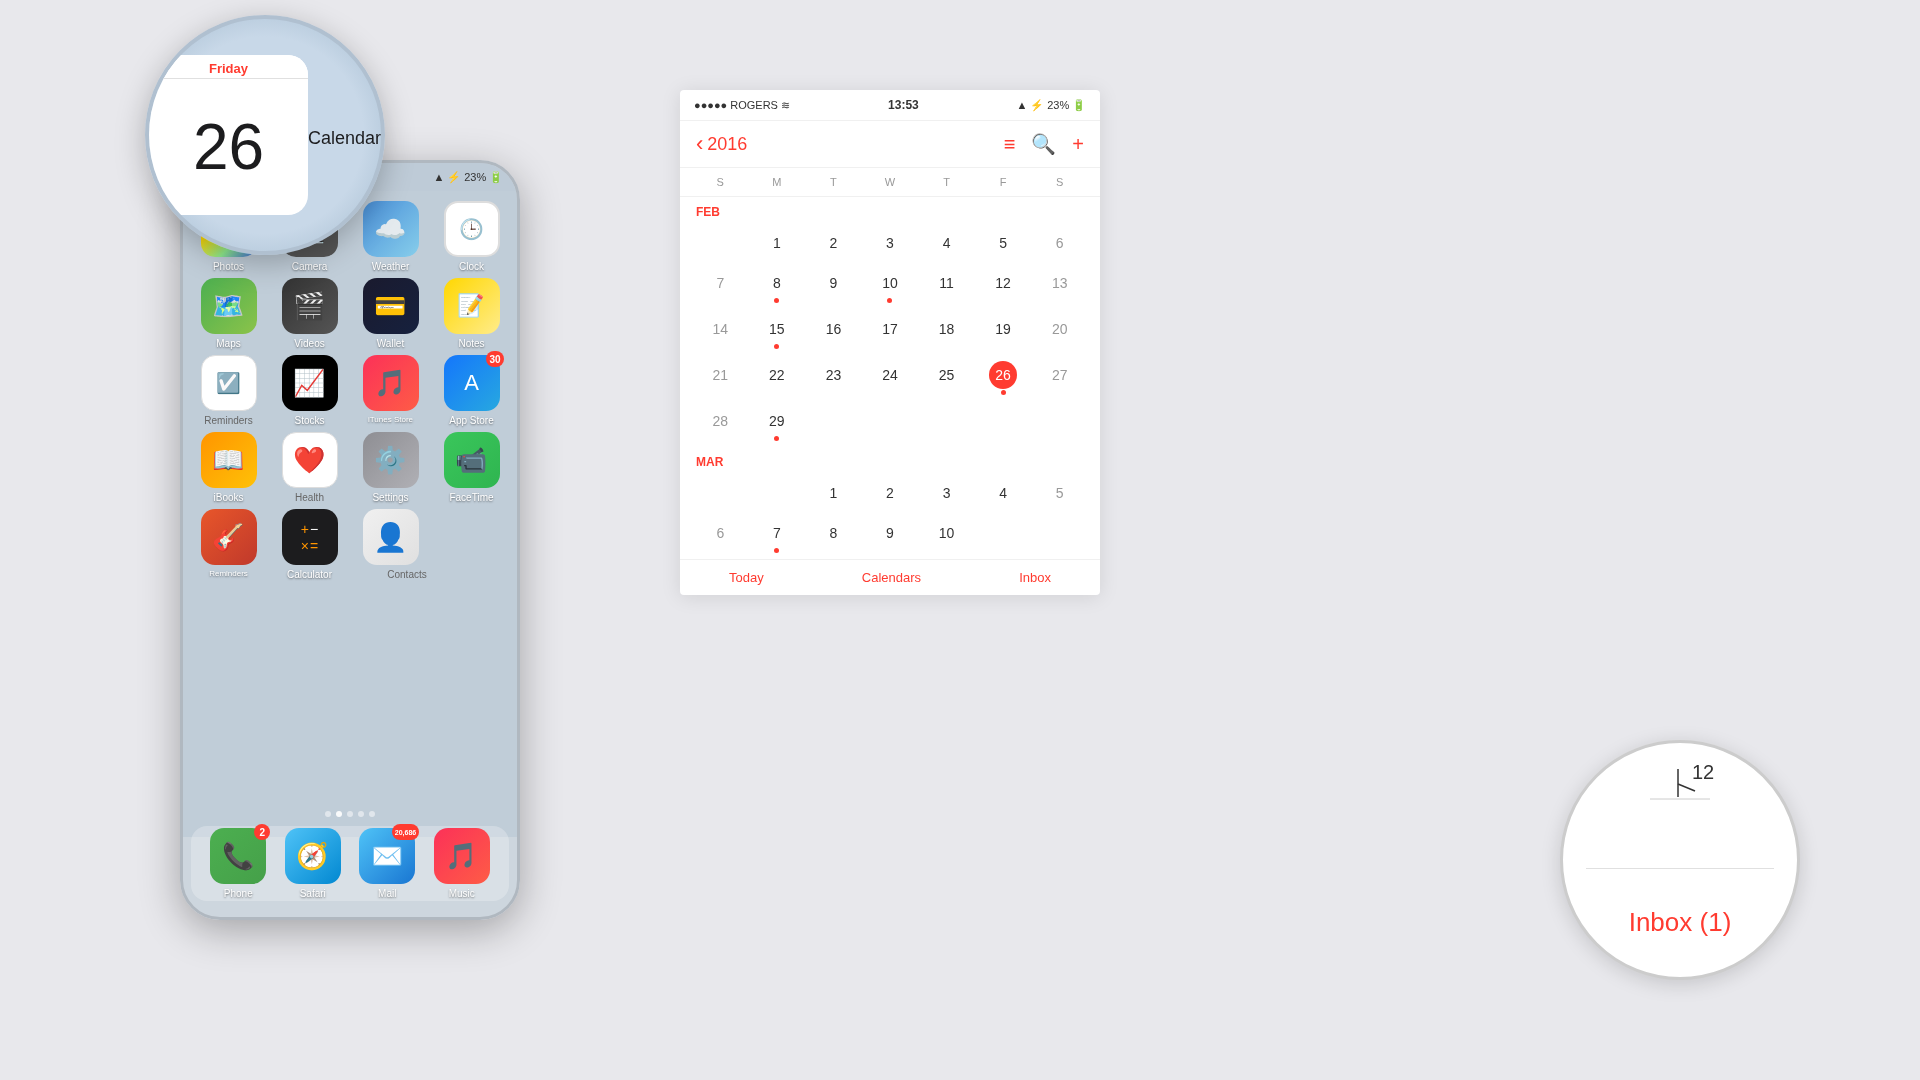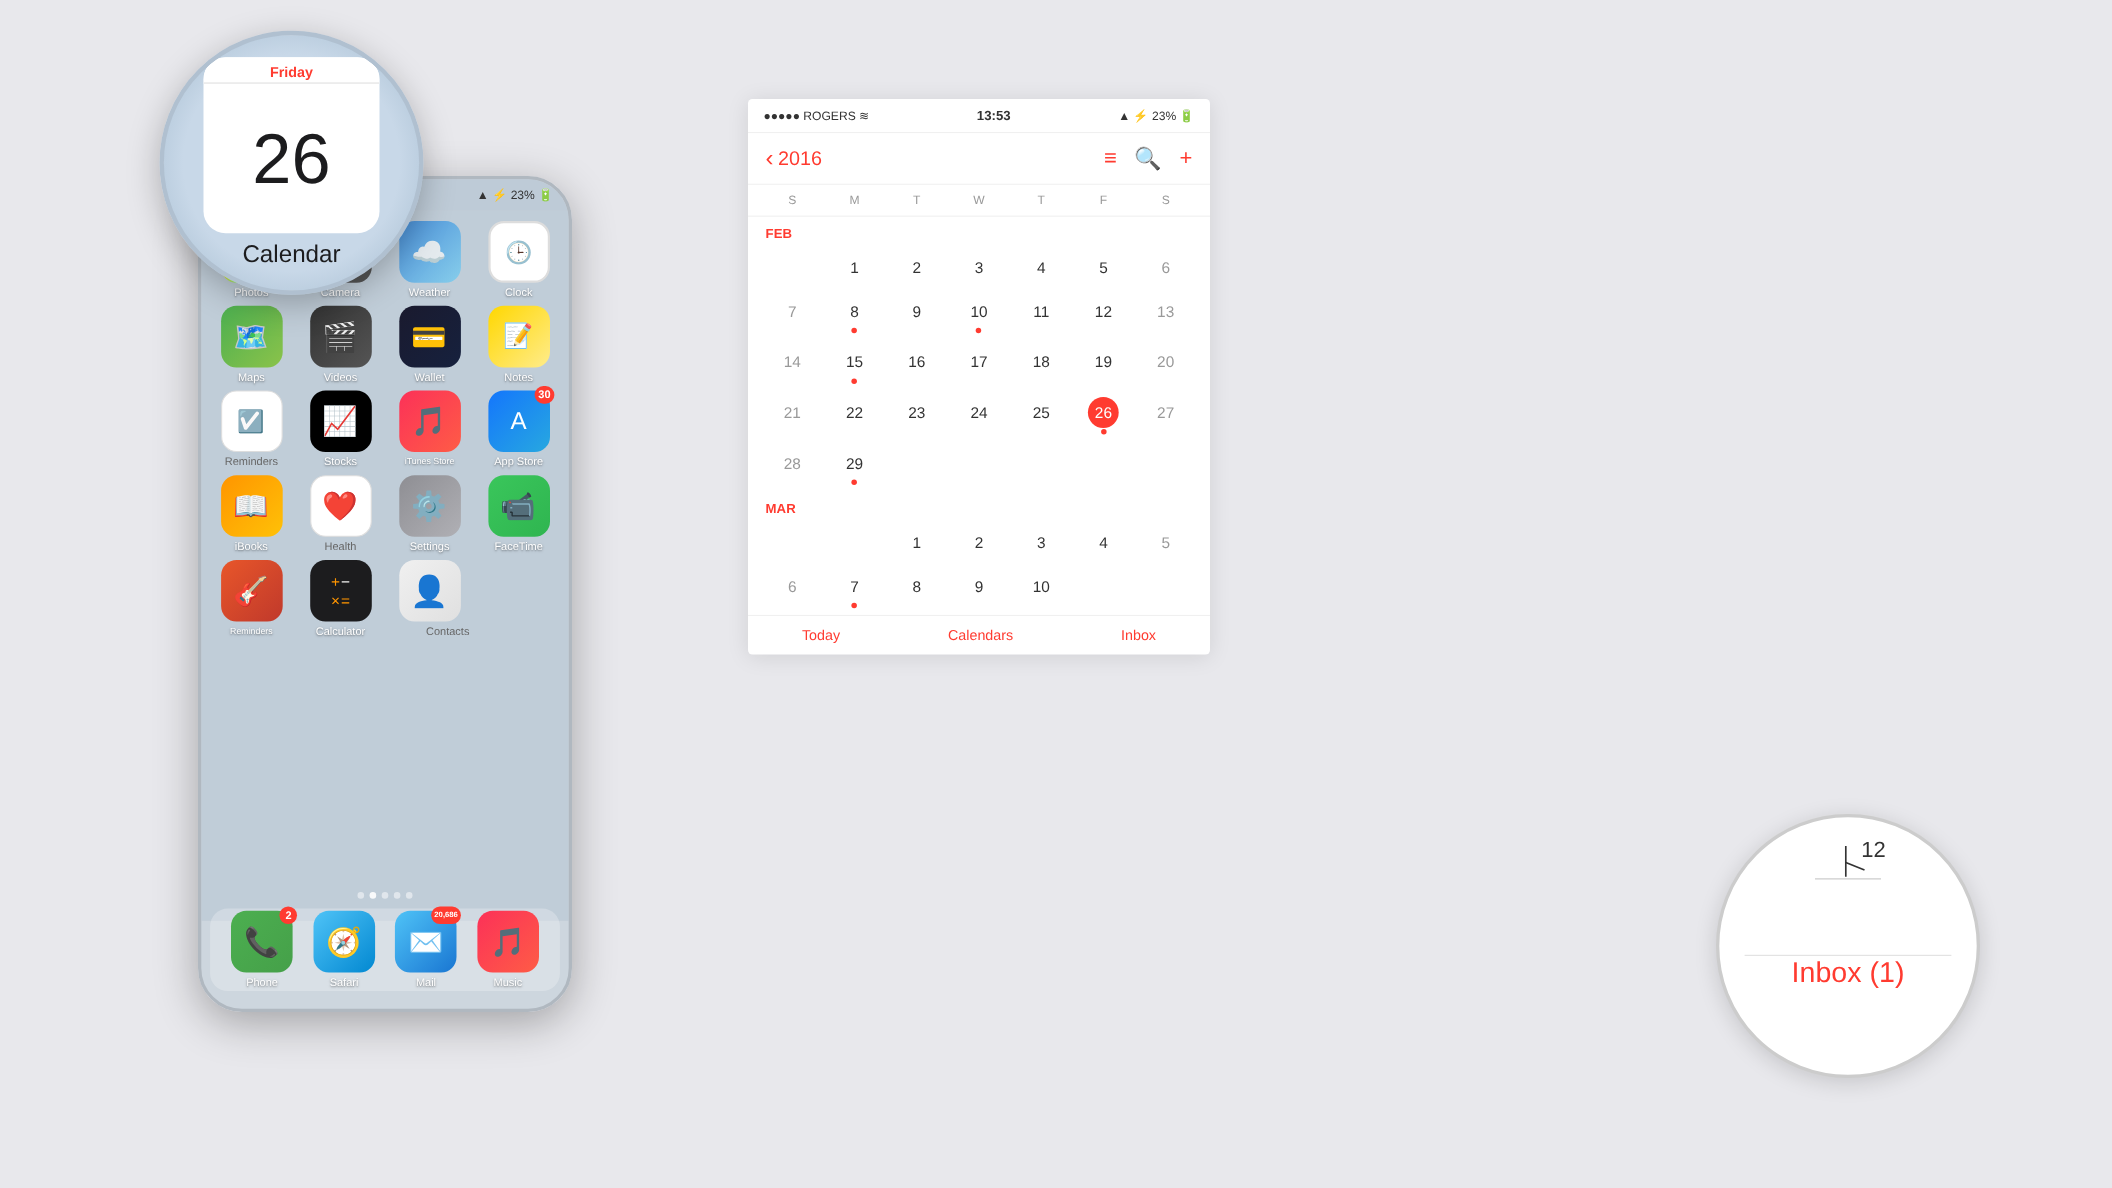--- a/index.html
+++ b/index.html
@@ -152,28 +152,27 @@
       height: 6px;
       border-radius: 50%;
       background: rgba(255,255,255,0.5);
     }
     .page-dot.active { background: rgba(255,255,255,0.9); }
 
     
     .calendar-zoom {
       position: absolute;
       left: 145px;
-      top: 28px;
+      top: 15px;
       width: 240px;
       height: 240px;
       border-radius: 50%;
       background: radial-gradient(circle, #c8d8e8 60%, #a0b8cc 100%);
       border: 4px solid #b0c0d0;
       display: flex;
-      flex-direction: column;
       align-items: center;
       justify-content: center;
       box-shadow: 0 8px 30px rgba(0,0,0,0.25);
       z-index: 10;
       overflow: hidden;
     }
     .cal-zoom-inner {
       background: white;
       border-radius: 20px;
       width: 160px;
@@ -193,21 +192,21 @@
       font-weight: 600;
       color: #ff3b30;
     }
     .cal-zoom-num {
       font-size: 64px;
       font-weight: 200;
       color: #1c1c1e;
       line-height: 1;
     }
     .cal-zoom-label {
-      font-size: 22px;
+      font-size: 18px;
       color: #1c1c1e;
       margin-top: 6px;
     }
 
     
     .calendar-section {
       position: absolute;
       left: 680px;
       top: 90px;
       width: 420px;
@@ -361,20 +360,21 @@
 
     .clock-divider {
       width: 80%;
       height: 1px;
       background: #e0e0e0;
     }
 
     .clock-bottom-section {
       flex: 1;
       display: flex;
+      align-items: center;
       justify-content: center;
     }
 
     .inbox-label {
       font-size: 26px;
       color: #ff3b30;
       font-weight: 400;
     }
   </style>
 </head>

